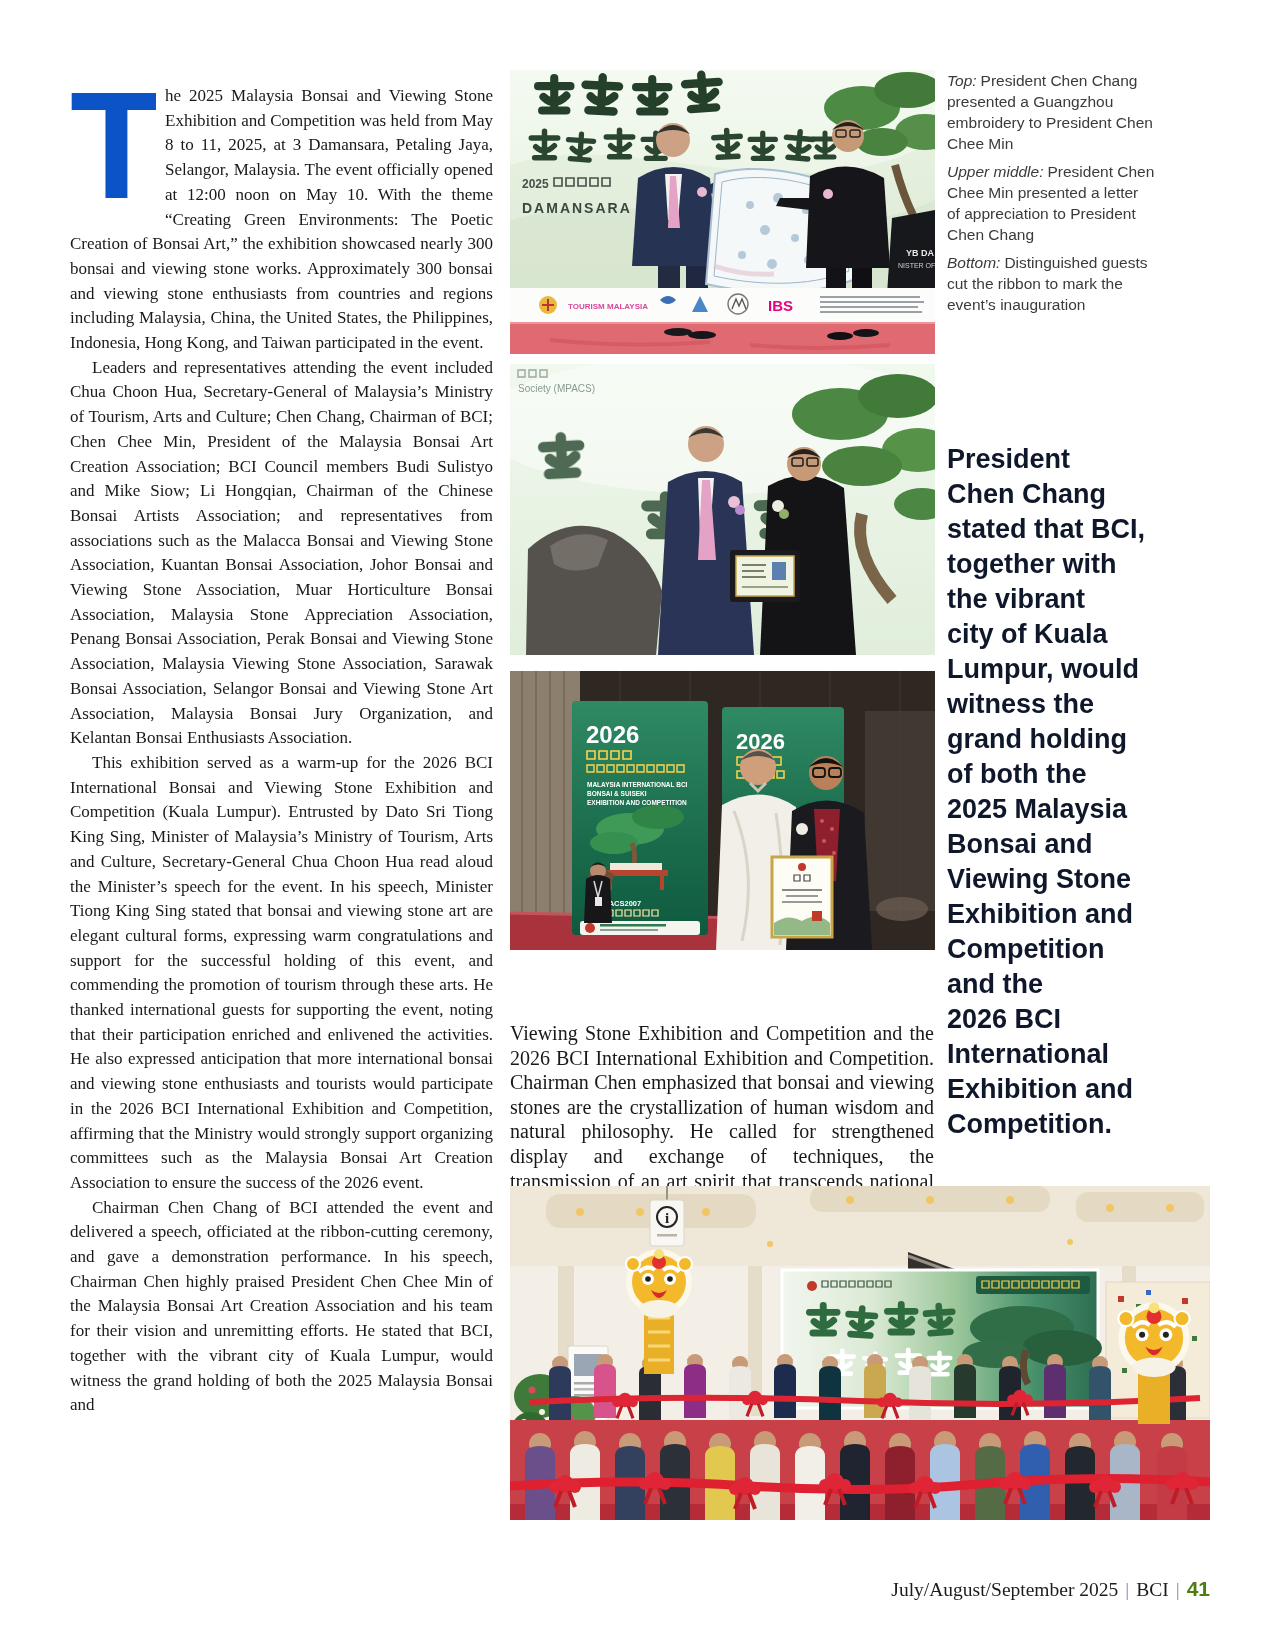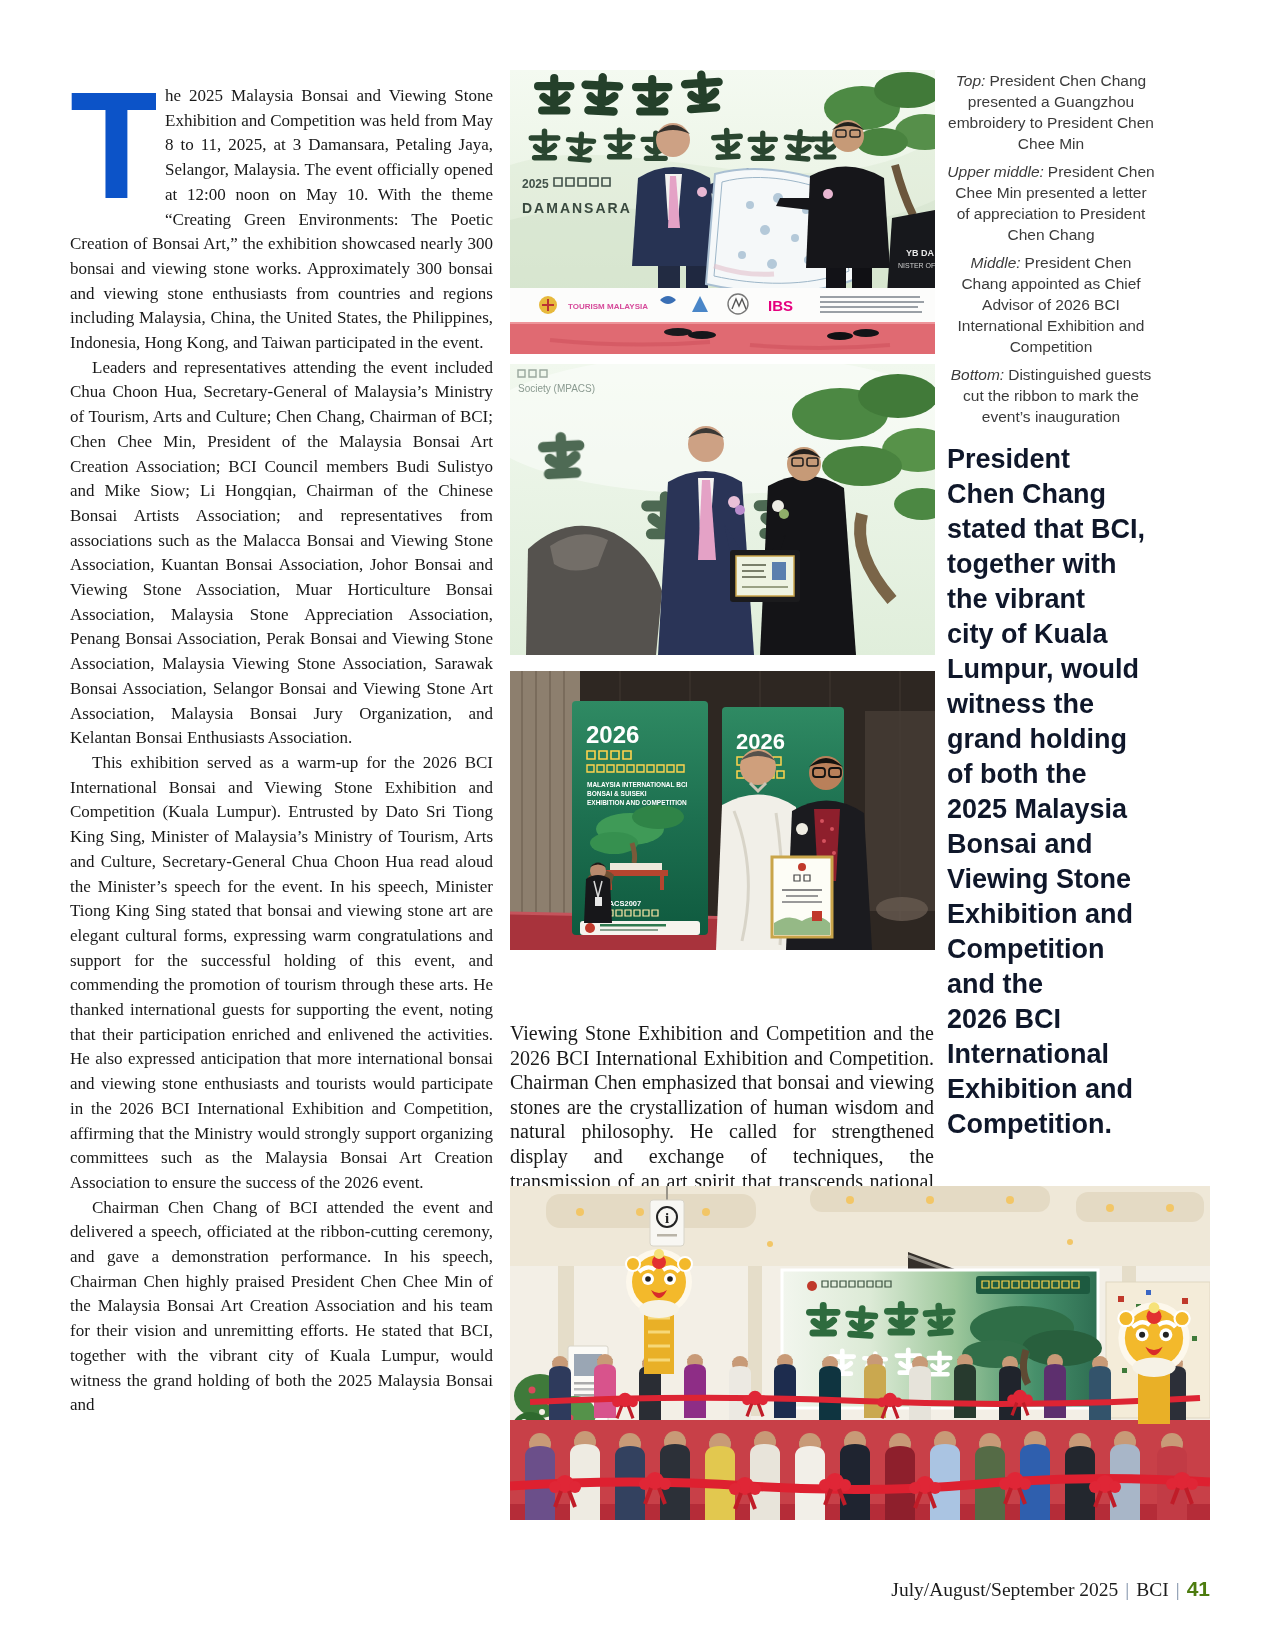--- a/index.html
+++ b/index.html
@@ -14,21 +14,21 @@
            color:#0c53c8;font-size:152px;line-height:118px;height:140px;width:86px;
            margin-top:2px;margin-right:9px;overflow:hidden;}
 
   
   .mid-text{position:absolute;left:510px;top:1021px;width:424px;font-size:20px;
             line-height:24.6px;text-align:justify;hyphens:auto;}
 
   
   .captions{position:absolute;left:947px;top:70px;width:208px;
             font-family:"Liberation Sans","DejaVu Sans",sans-serif;
-            font-size:15.5px;line-height:21px;color:#3b3b3b;text-align:center;}
+            font-size:15.5px;line-height:21px;color:#3b3b3b;}
   .captions p{margin:0 0 7px 0;}
   .cap-label{font-style:italic;margin-right:4px;}
 
   
   .pullquote{position:absolute;left:947px;top:442px;width:245px;
              font-family:"Liberation Sans","DejaVu Sans",sans-serif;font-weight:bold;
              color:#0f172a;font-size:27px;line-height:35px;white-space:pre-line;}
 
   
   .photo{position:absolute;overflow:hidden;background:#e8efe4;}
@@ -598,21 +598,20 @@
       <use href="#bow" transform="translate(505,295)" fill="#e02636"></use>
       <use href="#bow" transform="translate(595,298)" fill="#e02636"></use>
       <use href="#bow" transform="translate(672,295)" fill="#e02636"></use>
     </g>
   </svg>
   </div>
 
   <div class="captions">
     <p><span class="cap-label">Top:</span><span>President Chen Chang presented a Guangzhou embroidery to President Chen Chee Min</span></p>
     <p><span class="cap-label">Upper middle:</span><span>President Chen Chee Min presented a letter of appreciation to President Chen Chang</span></p>
-    <p><span class="cap-label">Middle:</span><span>President Chen Chang appointed as Chief Advisor of 2026 BCI International Exhibition and Competition</span></p>
     <p><span class="cap-label">Bottom:</span><span>Distinguished guests cut the ribbon to mark the event’s inauguration</span></p>
   </div>
 
   <div class="pullquote">President
 Chen Chang
 stated that BCI,
 together with
 the vibrant
 city of Kuala
 Lumpur, would

